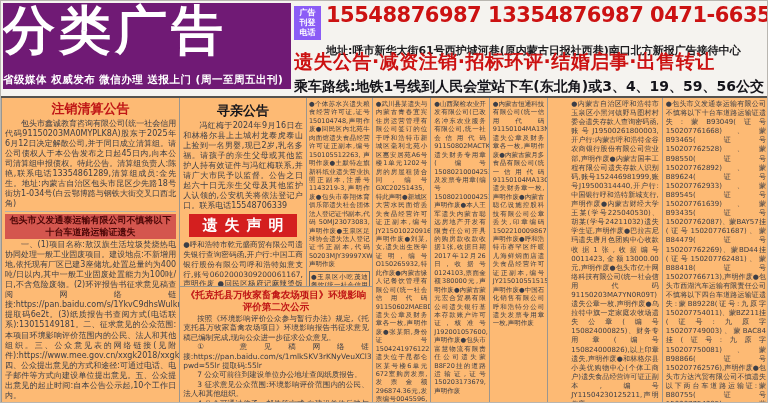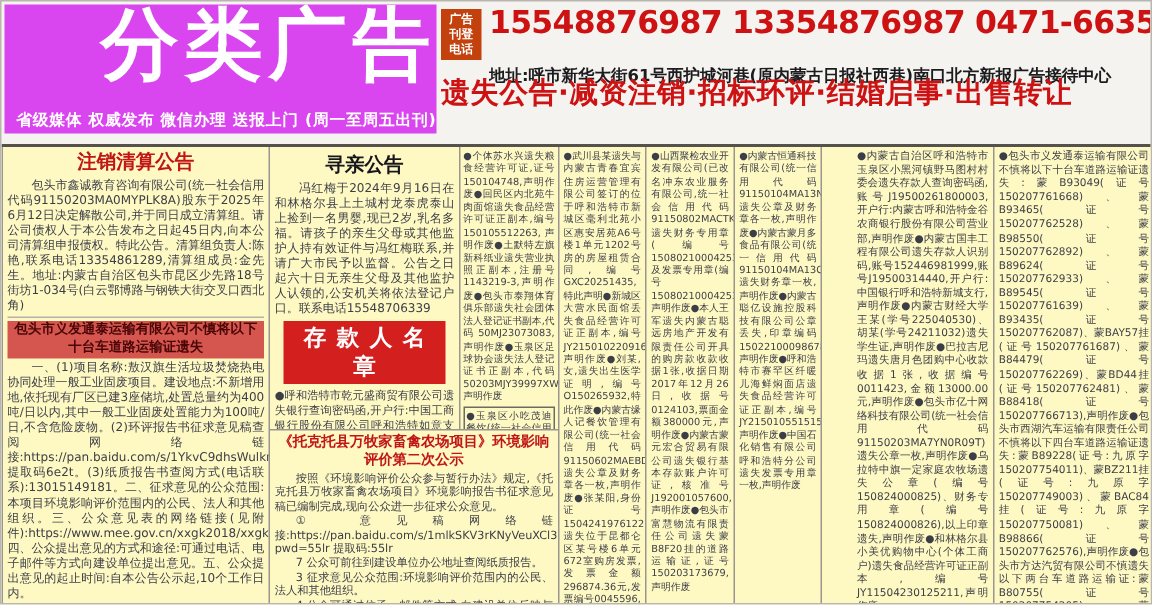--- a/index.html
+++ b/index.html
@@ -7,44 +7,44 @@
   .page {
     position:relative; width:768px; height:403px;
     background:#f5f3ef; overflow:hidden;
     font-family:"DejaVu Sans", sans-serif;
     color:#3c3e47;
     border:1px solid #b9b6b0;
   }
   
   .brand-box {
     position:absolute; left:2px; top:2px; width:288px; height:86px;
-    background:#d946ef; color:#fff; text-align:right; overflow:hidden;
+    background:#701a75; color:#fff; text-align:left; overflow:hidden;
     padding-top:1px;
   }
   .brand-title { font-size:52px; font-weight:bold; line-height:1.02; letter-spacing:4px; }
   .brand-tagline { font-size:10.5px; font-weight:bold; letter-spacing:0.5px; margin-top:16px; white-space:nowrap; }
   .brand-disclaimer { font-size:5.5px; opacity:.92; margin-top:2px; white-space:nowrap; overflow:hidden; }
   .head-right { position:absolute; left:293px; top:3px; width:473px; height:90px; overflow:hidden; }
   .phone-row { display:flex; align-items:flex-start; height:40px; }
   .phone-box {
-    width:27px; background:#c2410c; color:#fff; font-size:8px; font-weight:bold;
+    width:27px; background:#8b5cf6; color:#fff; font-size:8px; font-weight:bold;
     line-height:1.25; text-align:center; padding:2px 0; margin-right:5px; margin-top:2px;
   }
   .phone-wrap { flex:1; overflow:hidden; }
   .phones {
     color:#cc1212; font-size:21px; font-weight:bold; white-space:nowrap;
     letter-spacing:-0.5px; line-height:1.1;
   }
   .address { font-size:11px; font-weight:bold; color:#1c1c1f; white-space:nowrap; margin-top:16px; }
   .services { font-size:19px; font-weight:bold; color:#cc1212; white-space:nowrap; margin-top:5px; letter-spacing:0.5px; }
   .route { font-size:14px; font-weight:bold; color:#14141a; white-space:nowrap; margin-top:3px; }
   
   .body-row {
     position:absolute; left:0; top:95px; width:768px; height:308px;
-    display:flex; border-top:2px solid #55524e; background:#fef9c3;
+    display:flex; border-top:2px solid #55524e; background:#fdba74;
   }
   .col { border-right:1px solid #9a968f; padding:2px 3px; overflow:hidden; }
   .col:first-child { border-left:1px solid #9a968f; }
   .col1 { width:184px; }
   .col2 { width:198px; padding:0; display:flex; flex-direction:column; }
   .colN { width:60px; font-size:6.5px; line-height:1.3; text-align:justify; }
   .colM6 { width:97px; font-size:7px; line-height:1.3; text-align:justify;margin-left:20px; }
   .colM7 { width:109px; font-size:7px; line-height:1.3; text-align:justify; border-right:none; }
   .section-title { font-size:13px; font-weight:bold; text-align:center; color:#c01616; line-height:1.2; margin:1px 0 2px; }
   .section-title.black { color:#16161c; }
@@ -90,40 +90,41 @@
         <div>广告</div>
         <div>刊登</div>
         <div>电话</div>
       </div>
       <div class="phone-wrap">
         <div class="phones">15548876987  13354876987  0471-6635651</div>
         <div class="address">地址:呼市新华大街61号西护城河巷(原内蒙古日报社西巷)南口北方新报广告接待中心</div>
       </div>
     </div>
     <div class="services">遗失公告·减资注销·招标环评·结婚启事·出售转让</div>
+    <div class="route">乘车路线:地铁1号线到人民会堂站下车(东北角)或3、4、19、59、56公交</div>
   </div>
 
   <div class="body-row">
 
     <div class="col col1">
       <div class="section-title">注销清算公告</div>
       <div class="para">包头市鑫诚教育咨询有限公司(统一社会信用代码91150203MA0MYPLK8A)股东于2025年6月12日决定解散公司,并于同日成立清算组。请公司债权人于本公告发布之日起45日内,向本公司清算组申报债权。特此公告。清算组负责人:陈艳,联系电话13354861289,清算组成员:金先生。地址:内蒙古自治区包头市昆区少先路18号街坊1-034号(白云鄂博路与钢铁大街交叉口西北角)</div>
       <div class="hrule"></div>
       <div class="notice-band1">包头市义发通泰运输有限公司不慎将以下十台车道路运输证遗失</div>
       <div class="para">一、(1)项目名称:敖汉旗生活垃圾焚烧热电协同处理一般工业固废项目。建设地点:不新增用地,依托现有厂区已建3座储坑,处置总量约为400吨/日以内,其中一般工业固废处置能力为100吨/日,不含危险废物。(2)环评报告书征求意见稿查阅网络链接:https://pan.baidu.com/s/1YkvC9dhsWulkrNLoQVU1YA 提取码6e2t。(3)纸质报告书查阅方式(电话联系):13015149181。二、征求意见的公众范围:本项目环境影响评价范围内的公民、法人和其他组织。三、公众意见表的网络链接(见附件):https://www.mee.gov.cn/xxgk2018/xxgk/xxgk01/201810/t20181024_665329.html。四、公众提出意见的方式和途径:可通过电话、电子邮件等方式向建设单位提出意见。五、公众提出意见的起止时间:自本公告公示起,10个工作日内。</div>
       <div class="notice-band2">锡林郭勒苏尼特产业开发区明安图产业园锡盟诺金新能源有限责任公司园区绿色供电项目环境影响评价公众参与第二次信息公开</div>
 
     </div>
 
     <div class="col col2">
       <div class="col2-top">
         <div class="col2a">
           <div class="section-title black">寻亲公告</div>
           <div class="para">冯红梅于2024年9月16日在和林格尔县上土城村龙泰虎泰山上捡到一名男婴,现已2岁,乳名多福。请孩子的亲生父母或其他监护人持有效证件与冯红梅联系,并请广大市民予以监督。公告之日起六十日无亲生父母及其他监护人认领的,公安机关将依法登记户口。联系电话15548706339</div>
-          <div class="lost-banner">存款人名章</div>
+          <div class="lost-banner">遗失声明</div>
           <div class="lost-items">●呼和浩特市乾元盛商贸有限公司遗失银行查询密码函,开户行:中国工商银行股份有限公司呼和浩特如意支行,账号0602000309200061167,声明作废 ●回民区杨府记麻辣烫饭店遗失食品经营许可证正本,证号JY21501031079068,声明作废</div>
         </div>
         <div class="col2b">
           <span>●个体苏水兴遗失粮食经营许可证,证号150104748,声明作废●回民区内北苑牛肉面馆遗失食品经营许可证正副本,编号150105512263,声明作废●土默特左旗新科纸业遗失营业执照正副本,注册号1143219-3,声明作废●包头市泰翔体育俱乐部遗失社会团体法人登记证书副本,代码50MJ23073083,声明作废●玉泉区足球协会遗失法人登记证书正副本,代码50203MJY39997XW,声明作废</span>
           <div class="boxed-item">●玉泉区小吃茂迪餐饮(统一社会信用代码92150104MACG2XFL1P)遗失名称为下属《存泽建筑材料经营部》的财务章及发票专用章、存款人名章,声明作废</div>
         </div>
       </div>
       <div class="col2-bottom">
         <div class="notice2-title">《托克托县万牧家畜禽农场项目》环境影响评价第二次公示</div>
         <div class="para">按照《环境影响评价公众参与暂行办法》规定,《托克托县万牧家畜禽农场项目》环境影响报告书征求意见稿已编制完成,现向公众进一步征求公众意见。</div>

